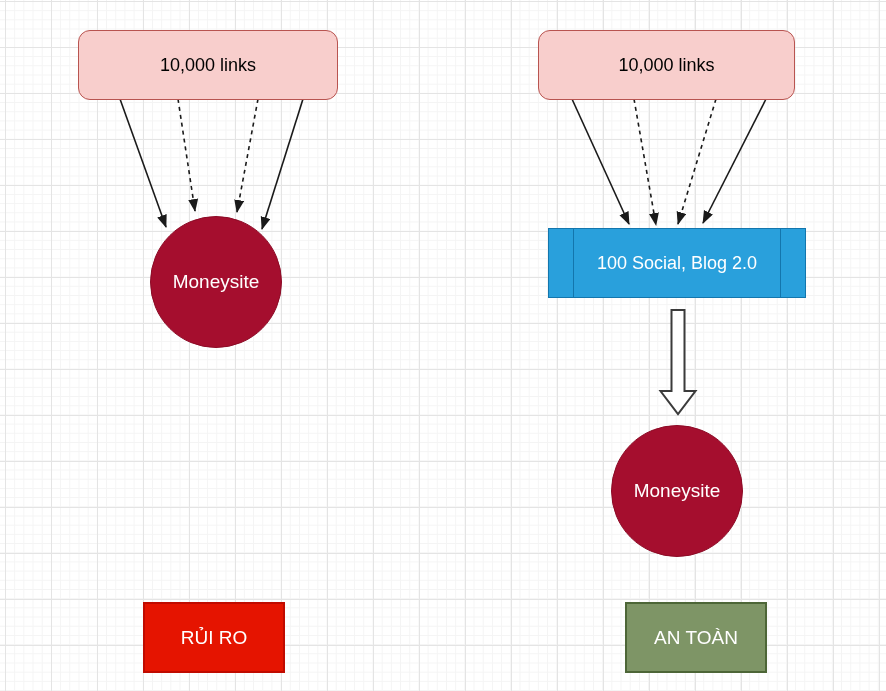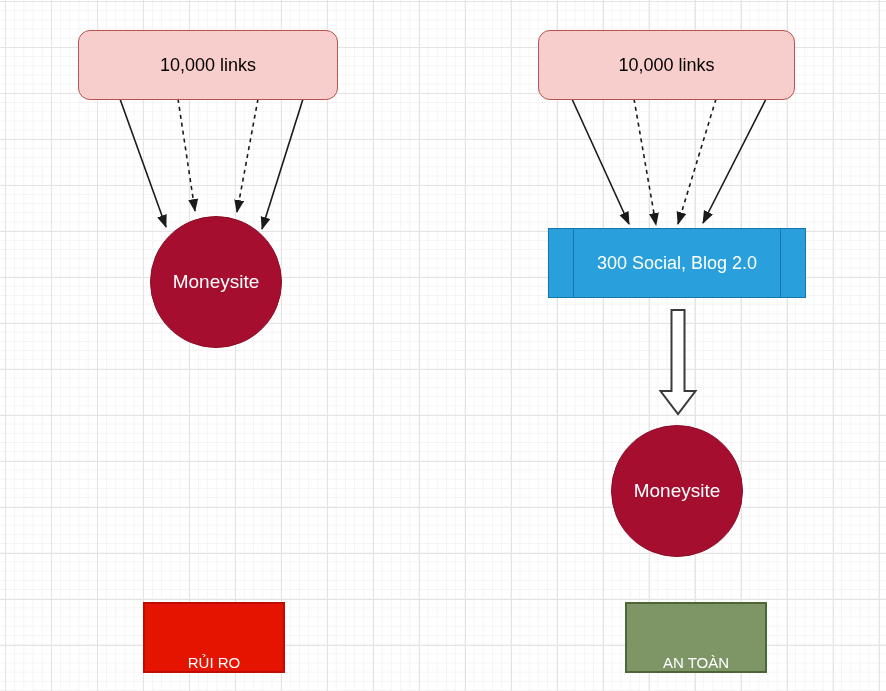--- a/index.html
+++ b/index.html
@@ -71,22 +71,21 @@
     bottom: 0;
     width: 1px;
     background: var(--buffer_stroke);
   }
   .buffer-box::before { left: 24px; }
   .buffer-box::after  { right: 24px; }
   .verdict-box {
     width: 142px;
     height: 71px;
     color: var(--text_light);
-    font-size: 15px;
-    align-items: flex-end;
+    font-size: 19px;
   }
   #risk-box {
     left: 143px;
     top: 602px;
     background: var(--risk_fill);
     border: 2px solid var(--risk_stroke);
   }
   #safe-box {
     left: 625px;
     top: 602px;
@@ -150,21 +149,21 @@
 
   <div class="node verdict-box" id="risk-box">
     <span>RỦI RO</span>
   </div>
 
   <div class="node links-box" id="right-links">
     <span>10,000 links</span>
   </div>
 
   <div class="node buffer-box">
-    <span>300 Social, Blog 2.0</span>
+    <span>100 Social, Blog 2.0</span>
   </div>
 
   <div class="node moneysite-circle" id="right-circle">
     <span>Moneysite</span>
   </div>
 
   <div class="node verdict-box" id="safe-box">
     <span>AN TOÀN</span>
   </div>
 

